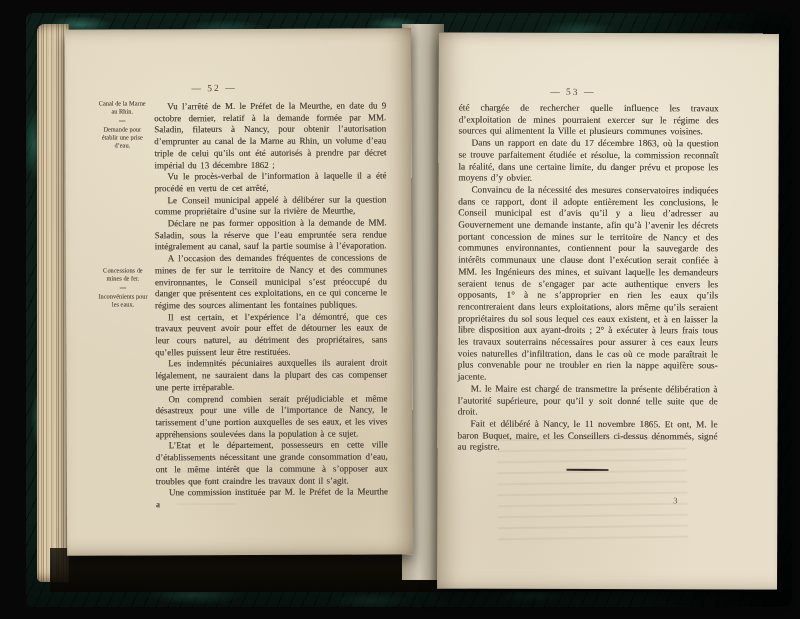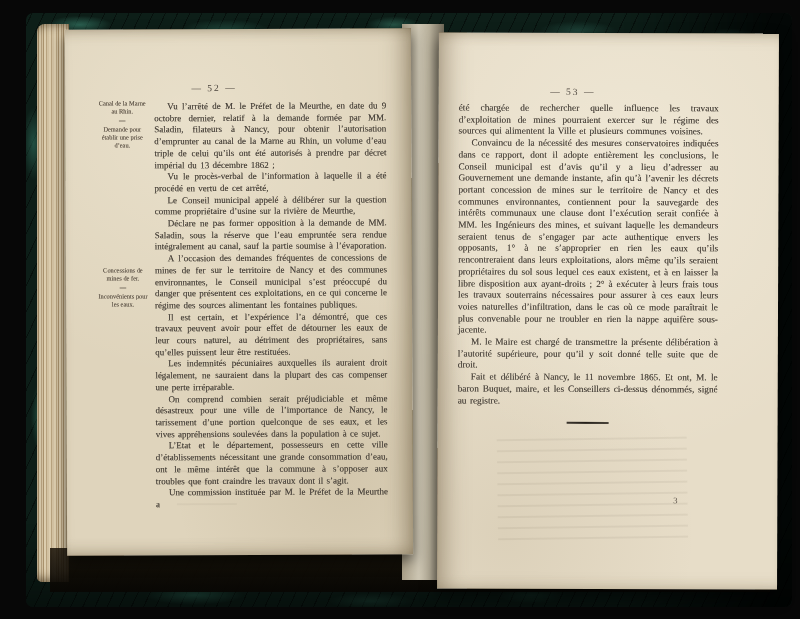--- a/index.html
+++ b/index.html
@@ -121,33 +121,34 @@
     </div>
 
     <div class="body-col">
       <p>Vu l’arrêté de M. le Préfet de la Meurthe, en date du 9 octobre dernier, relatif à la demande formée par MM. Saladin, filateurs à Nancy, pour obtenir l’autorisation d’emprunter au canal de la Marne au Rhin, un volume d’eau triple de celui qu’ils ont été autorisés à prendre par décret impérial du 13 décembre 1862 ;</p>
       <p>Vu le procès-verbal de l’information à laquelle il a été procédé en vertu de cet arrêté,</p>
       <p>Le Conseil municipal appelé à délibérer sur la question comme propriétaire d’usine sur la rivière de Meurthe,</p>
       <p>Déclare ne pas former opposition à la demande de MM. Saladin, sous la réserve que l’eau empruntée sera rendue intégralement au canal, sauf la partie soumise à l’évaporation.</p>
       <p class="section-gap">A l’occasion des demandes fréquentes de concessions de mines de fer sur le territoire de Nancy et des communes environnantes, le Conseil municipal s’est préoccupé du danger que présentent ces exploitations, en ce qui concerne le régime des sources alimentant les fontaines publiques.</p>
       <p>Il est certain, et l’expérience l’a démontré, que ces travaux peuvent avoir pour effet de détourner les eaux de leur cours naturel, au détriment des propriétaires, sans qu’elles puissent leur être restituées.</p>
       <p>Les indemnités pécuniaires auxquelles ils auraient droit légalement, ne sauraient dans la plupart des cas compenser une perte irréparable.</p>
-      <p>On comprend combien serait préjudiciable et même désastreux pour une ville de l’importance de Nancy, le tarissement d’une portion quelconque de ses eaux, et les vives appréhensions soulevées dans la population à ce sujet.</p>
+      <p>On comprend combien serait préjudiciable et même désastreux pour une ville de l’importance de Nancy, le tarissement d’une portion auxquelles de ses eaux, et les vives appréhensions soulevées dans la population à ce sujet.</p>
       <p>L’Etat et le département, possesseurs en cette ville d’établissements nécessitant une grande consommation d’eau, ont le même intérêt que la commune à s’opposer aux troubles que font craindre les travaux dont il s’agit.</p>
       <p>Une commission instituée par M. le Préfet de la Meurthe a</p>
     </div>
 
     <div class="show-through st-left"></div>
   </div>
 
   <div class="page page-right">
     <div class="page-header">— 53 —</div>
 
     <div class="body-col">
       <p class="no-indent">été chargée de rechercher quelle influence les travaux d’exploitation de mines pourraient exercer sur le régime des sources qui alimentent la Ville et plusieurs communes voisines.</p>
+      <p>Dans un rapport en date du 17 décembre 1863, où la question se trouve parfaitement étudiée et résolue, la commission reconnaît la réalité, dans une certaine limite, du danger prévu et propose les moyens d’y obvier.</p>
       <p>Convaincu de la nécessité des mesures conservatoires indiquées dans ce rapport, dont il adopte entièrement les conclusions, le Conseil municipal est d’avis qu’il y a lieu d’adresser au Gouvernement une demande instante, afin qu’à l’avenir les décrets portant concession de mines sur le territoire de Nancy et des communes environnantes, contiennent pour la sauvegarde des intérêts communaux une clause dont l’exécution serait confiée à MM. les Ingénieurs des mines, et suivant laquelle les demandeurs seraient tenus de s’engager par acte authentique envers les opposants, 1° à ne s’approprier en rien les eaux qu’ils rencontreraient dans leurs exploitations, alors même qu’ils seraient propriétaires du sol sous lequel ces eaux existent, et à en laisser la libre disposition aux ayant-droits ; 2° à exécuter à leurs frais tous les travaux souterrains nécessaires pour assurer à ces eaux leurs voies naturelles d’infiltration, dans le cas où ce mode paraîtrait le plus convenable pour ne troubler en rien la nappe aquifère sous-jacente.</p>
       <p>M. le Maire est chargé de transmettre la présente délibération à l’autorité supérieure, pour qu’il y soit donné telle suite que de droit.</p>
       <p>Fait et délibéré à Nancy, le 11 novembre 1865. Et ont, M. le baron Buquet, maire, et les Conseillers ci-dessus dénommés, signé au registre.</p>
       <div class="divider"></div>
     </div>
 
     <div class="show-through st-right"></div>
     <div class="signature-mark">3</div>
   </div>
 

